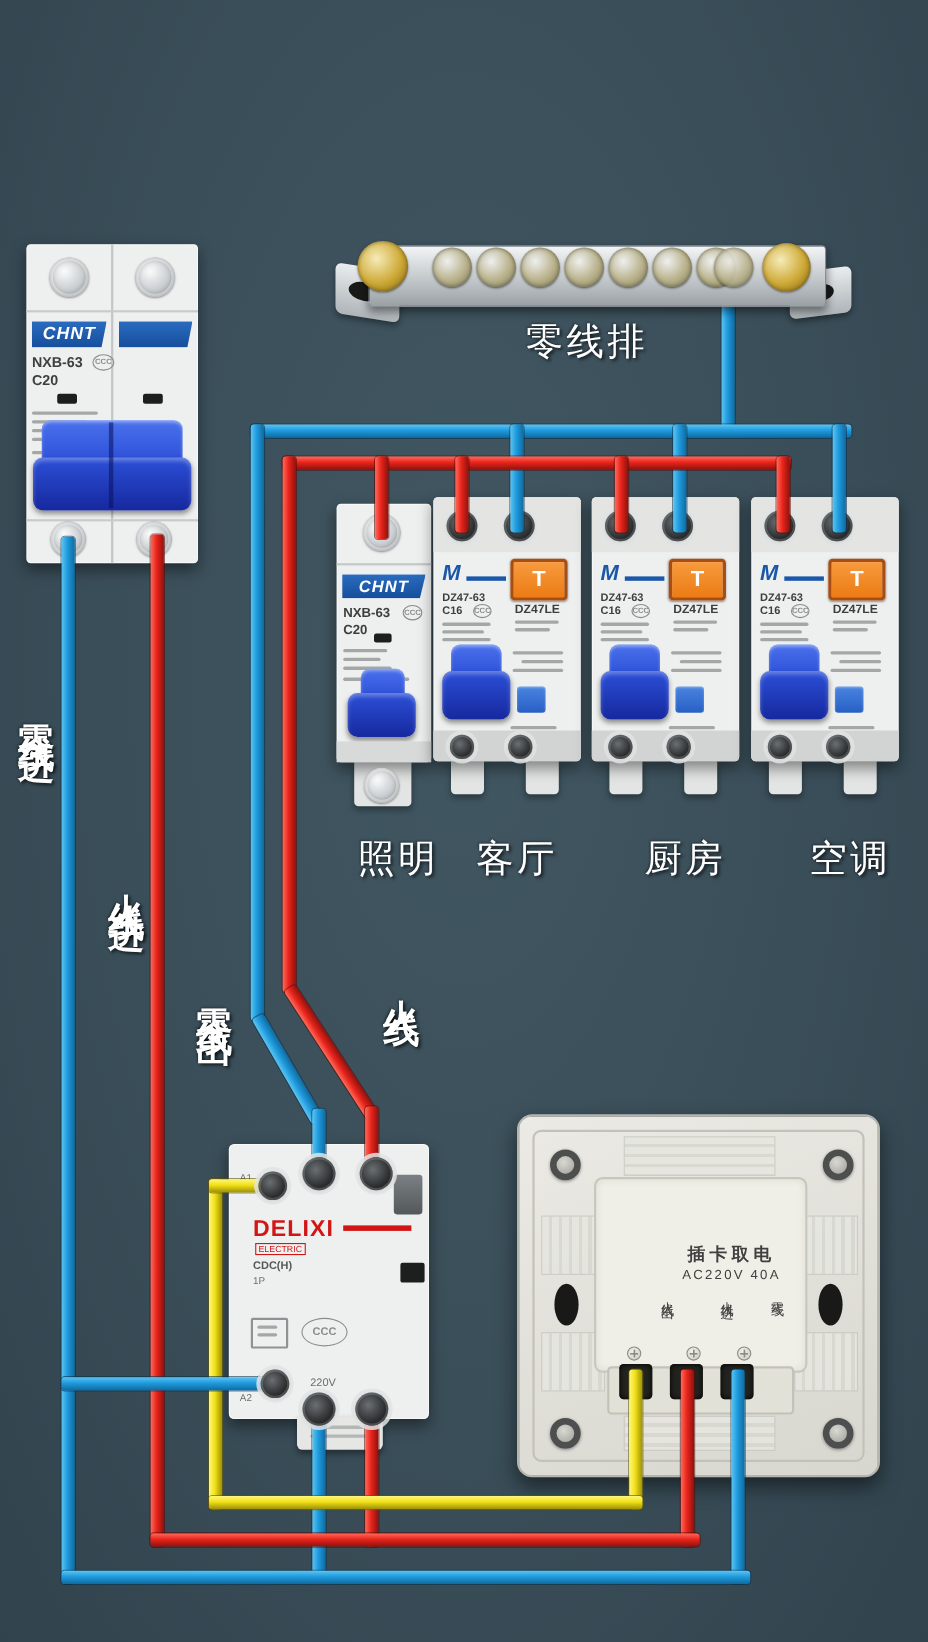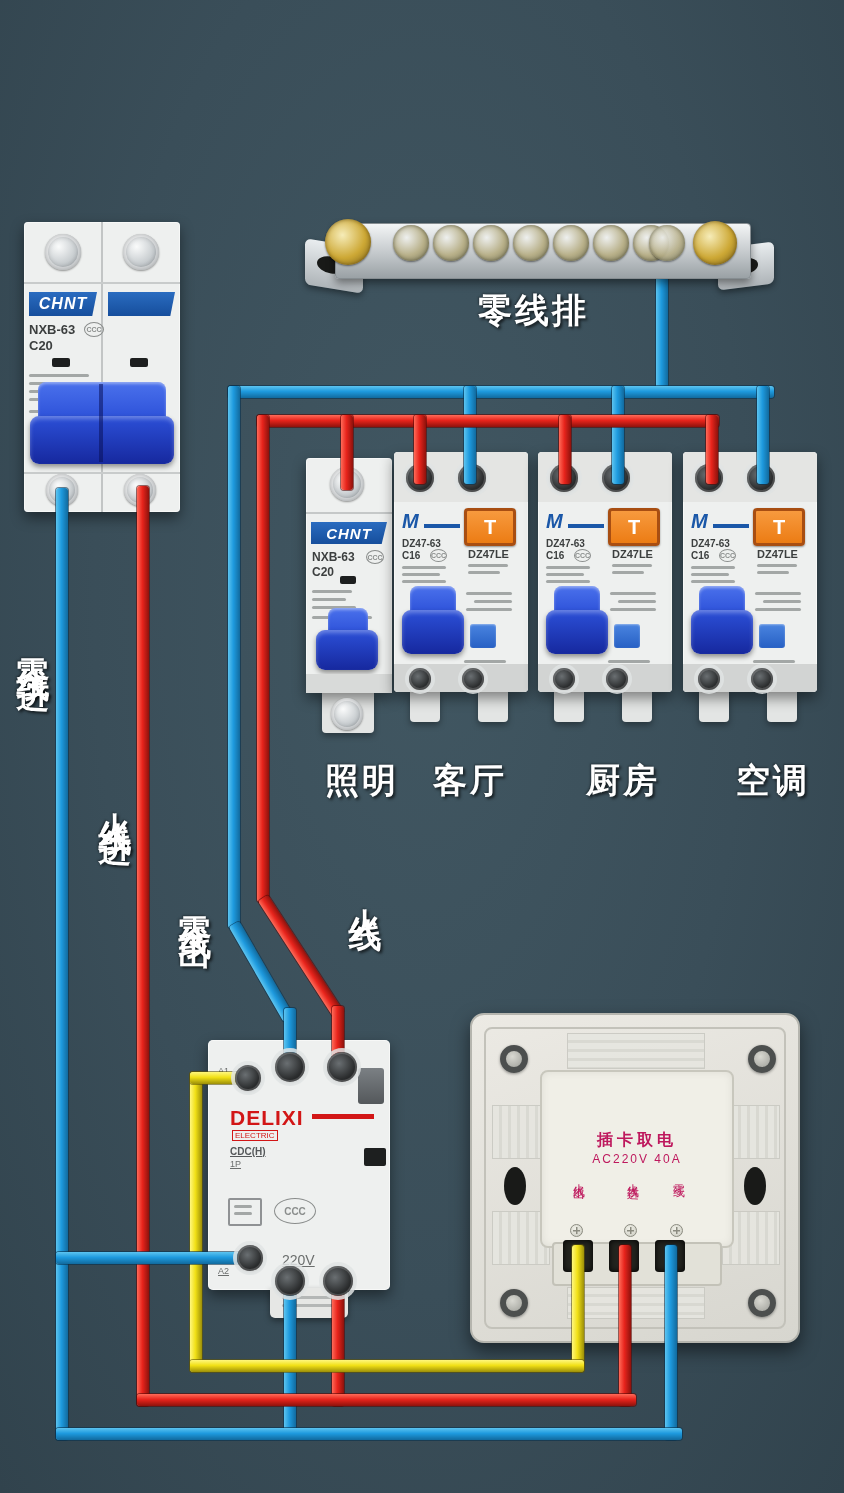--- a/index.html
+++ b/index.html
@@ -14,21 +14,21 @@
     left:0;top:52px;width:844px;text-align:center;
     font-size:58px;font-weight:bold;color:#fff;letter-spacing:3px;
     text-shadow:3px 3px 0 #1b2930,-2px -2px 0 #1b2930,2px -2px 0 #1b2930,-2px 2px 0 #1b2930,0 5px 8px rgba(0,0,0,.5);
   }
   .vtext{
     writing-mode:vertical-rl;text-orientation:upright;
     color:#fff;font-weight:bold;font-size:33px;letter-spacing:10px;
     text-shadow:2px 2px 3px rgba(0,0,0,.65),-1px -1px 2px rgba(0,0,0,.35);
   }
   .htext{
-    color:#fff;font-weight:bold;font-size:34px;letter-spacing:3px;
+    color:#fff;font-weight:normal;font-size:34px;letter-spacing:3px;
     text-shadow:2px 2px 3px rgba(0,0,0,.65),-1px -1px 2px rgba(0,0,0,.35);
   }
   .watermark{color:#fff;text-shadow:0 2px 4px rgba(0,0,0,.8);white-space:nowrap;}
   .watermark .src{font-weight:bold;font-size:31px;}
   .watermark .hdl{font-size:29px;font-weight:bold;opacity:.96;}
   
   .wire{position:absolute;z-index:5;border-radius:3px;}
   .wire.h{height:12px;} .wire.v{width:12px;}
   .wire.blue{background:linear-gradient(180deg,#5cc4f0 0%,#1e9ade 45%,#116a9e 100%);box-shadow:0 0 0 1px rgba(8,50,78,.6);}
   .wire.v.blue{background:linear-gradient(90deg,#5cc4f0 0%,#1e9ade 45%,#116a9e 100%);}
@@ -52,25 +52,25 @@
     font-style:italic;font-weight:bold;display:flex;align-items:center;justify-content:center;
     clip-path:polygon(0 0,100% 0,93% 100%,0 100%);letter-spacing:1px;}
   .graybar{position:absolute;height:3px;background:#a3a7a6;border-radius:2px;}
   .blacksq{position:absolute;background:#1d1f1f;border-radius:2px;}
   .ccc{position:absolute;border:1.5px solid #8a8d8c;border-radius:50%;color:#8a8d8c;
     font-size:7px;display:flex;align-items:center;justify-content:center;font-weight:bold;}
   .handle-up{position:absolute;background:linear-gradient(180deg,#4a71ec,#2c50d8);border-radius:8px 8px 3px 3px;box-shadow:inset 0 2px 3px rgba(255,255,255,.4);}
   .handle-low{position:absolute;background:linear-gradient(180deg,#2c50d8,#16289e);border-radius:9px;box-shadow:inset 0 3px 4px rgba(255,255,255,.3), 0 3px 5px rgba(0,0,0,.4);}
   .stub{position:absolute;background:#e3e5e4;border-radius:0 0 4px 4px;z-index:1;box-shadow:0 3px 6px rgba(0,0,0,.35);}
   .smalltext{position:absolute;color:#3c3f3f;font-weight:bold;}
-  .tinytext{position:absolute;color:#6b6e6d;text-decoration:underline;}
+  .tinytext{position:absolute;color:#6b6e6d;}
   .tbutton{position:absolute;background:linear-gradient(180deg,#f79a3e,#ec7c14);border:3px solid #a84e12;border-radius:4px;
     color:#fff;font-weight:bold;display:flex;align-items:center;justify-content:center;box-shadow:0 1px 2px rgba(0,0,0,.4);}
   .bluesq{position:absolute;background:linear-gradient(180deg,#4a84e0,#2760c4);border-radius:3px;box-shadow:inset 0 1px 2px rgba(255,255,255,.4);}
-  .module-label{color:#be185d;}
+  .module-label{color:#404040;margin-left:28px;}
   .oval-hole{position:absolute;background:#191a18;border-radius:50%;}
   .ribbox{position:absolute;border:1px solid #c9c9c2;background:repeating-linear-gradient(180deg,#e6e6e0 0 6px,#d8d8d1 6px 9px);opacity:.9;}
   .ribbox.vert{background:repeating-linear-gradient(90deg,#e6e6e0 0 6px,#d8d8d1 6px 9px);}
   .ring-screw{position:absolute;border-radius:50%;border:6px solid #4c4f4e;background:radial-gradient(circle at 40% 35%,#d9d9d2,#9fa09a);box-shadow:0 1px 3px rgba(0,0,0,.4);}
   .term-block{position:absolute;background:#23241f;border-radius:4px;z-index:4;box-shadow:inset 0 0 6px #000;}
   .plus-screw{position:absolute;width:11px;height:11px;border-radius:50%;border:1.5px solid #8b8b80;
     background:
       linear-gradient(#8b8b80,#8b8b80) 50% 50%/7px 1.5px no-repeat,
       linear-gradient(#8b8b80,#8b8b80) 50% 50%/1.5px 7px no-repeat,
       radial-gradient(circle at 40% 35%,#f2f2ea,#c9c9bf);}
@@ -305,21 +305,21 @@
     <div class="abs" style="left:104px;top:74px;width:62px;height:5px;background:#d21616;"></div>
     <div class="abs" style="left:24px;top:90px;color:#d21616;font-size:8px;border:1px solid #d21616;padding:0 2px;">ELECTRIC</div>
     <div class="tinytext" style="left:22px;top:106px;font-size:10px;font-weight:bold;color:#55585a;">CDC(H)</div>
     <div class="tinytext" style="left:22px;top:119px;font-size:9px;">1P</div>
     <div class="abs" style="left:20px;top:158px;width:30px;height:24px;border:2px solid #8f9294;border-radius:2px;">
       <div class="graybar" style="left:4px;top:5px;width:18px;"></div>
       <div class="graybar" style="left:4px;top:12px;width:18px;"></div>
     </div>
     <div class="ccc" style="left:66px;top:158px;width:40px;height:24px;border-radius:50%;font-size:10px;">CCC</div>
     <div class="smalltext" style="left:22px;top:208px;font-size:15px;color:#4b4e50;">40A</div>
-    <div class="tinytext" style="left:74px;top:212px;font-size:14px;text-align:right;">220V</div>
+    <div class="tinytext" style="left:74px;top:212px;font-size:10px;text-align:right;">220V</div>
     <div class="tinytext" style="left:10px;top:226px;font-size:9px;">A2</div>
   </div>
   <div class="abs" style="left:270px;top:1288px;width:78px;height:30px;background:#e6e7e5;border-radius:0 0 5px 5px;box-shadow:0 3px 6px rgba(0,0,0,.4);z-index:2;">
     <div class="graybar" style="left:12px;top:8px;width:54px;background:#b4b7b6;"></div>
     <div class="graybar" style="left:12px;top:16px;width:54px;background:#b4b7b6;"></div>
   </div>
 
   <div class="screw dark" style="left:235px;top:1065px;width:26px;height:26px;"></div>
   <div class="screw dark" style="left:275px;top:1052px;width:30px;height:30px;"></div>
   <div class="screw dark" style="left:327px;top:1052px;width:30px;height:30px;"></div>

